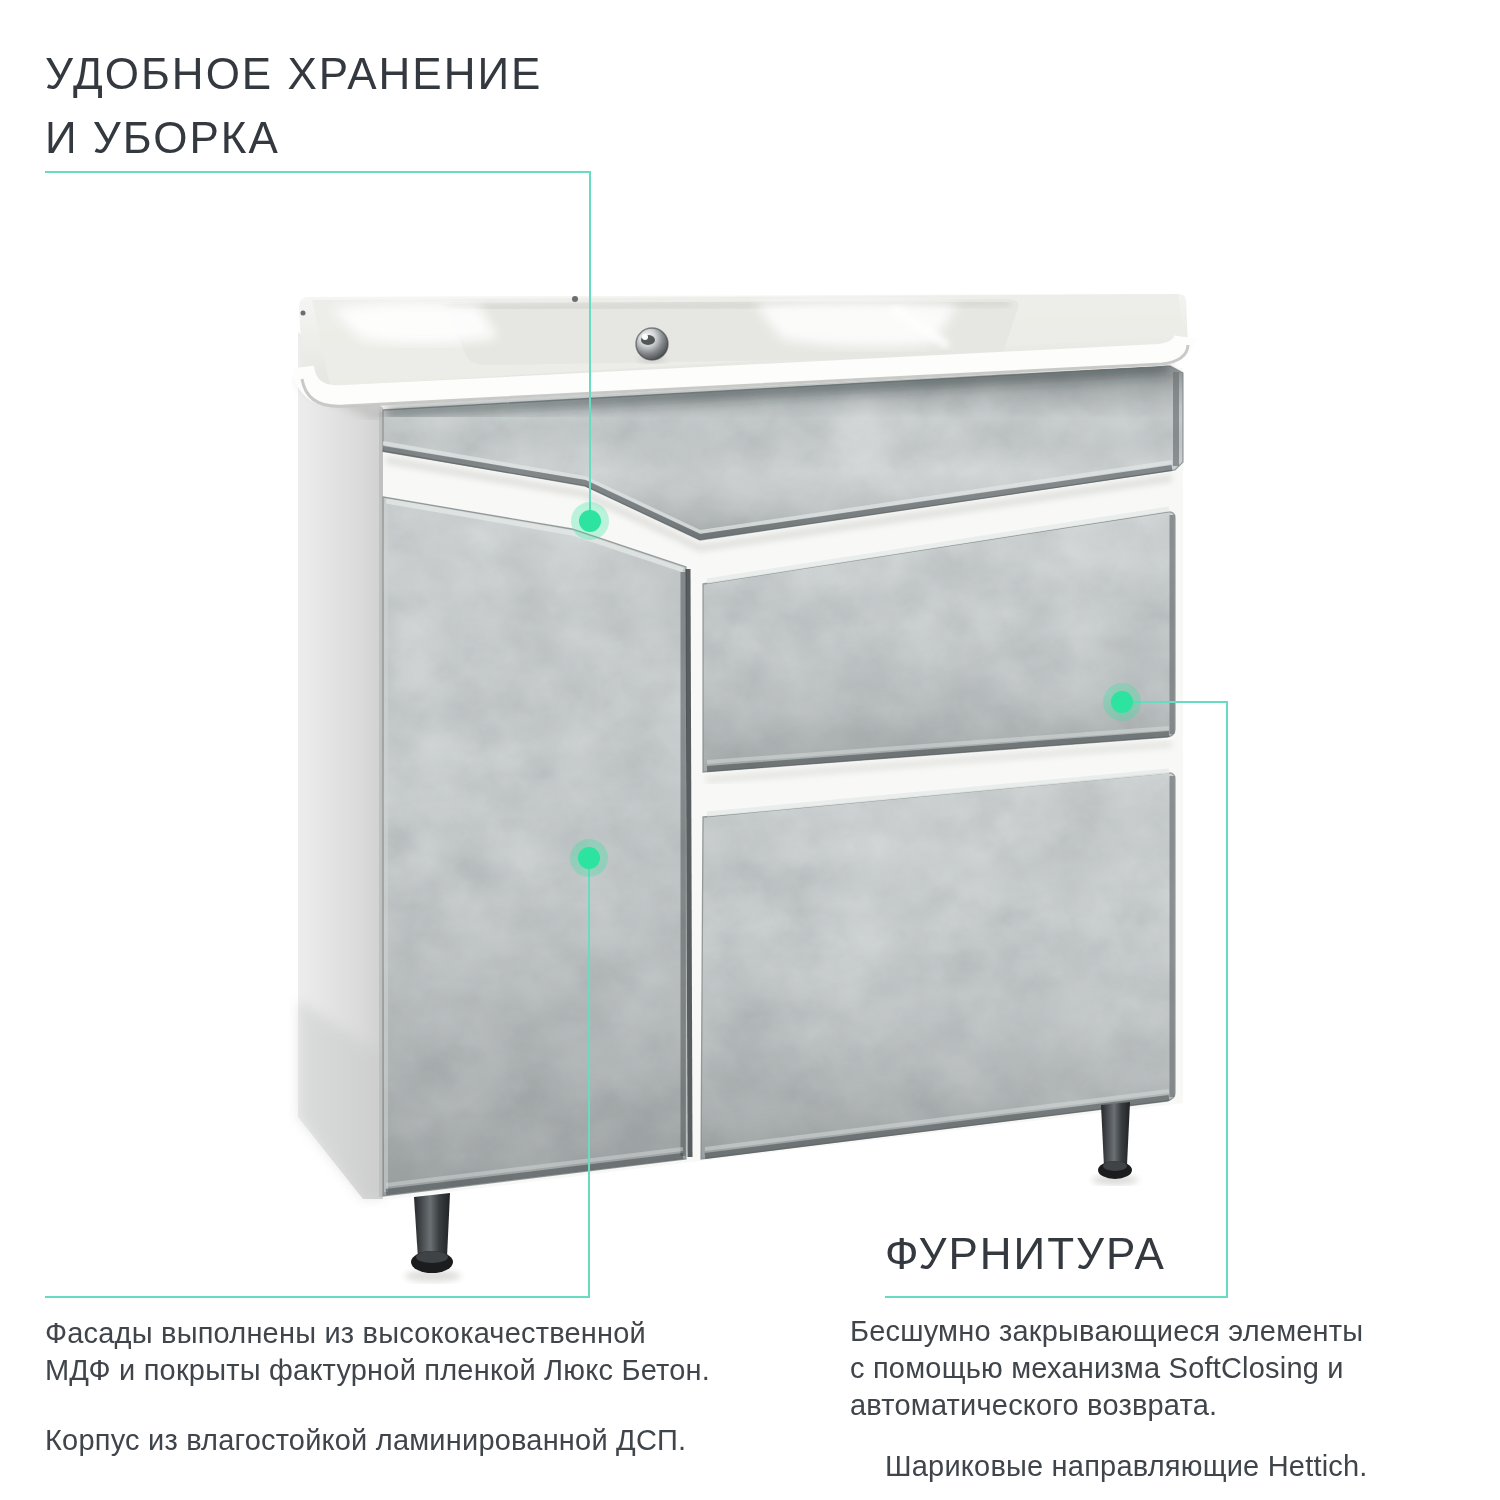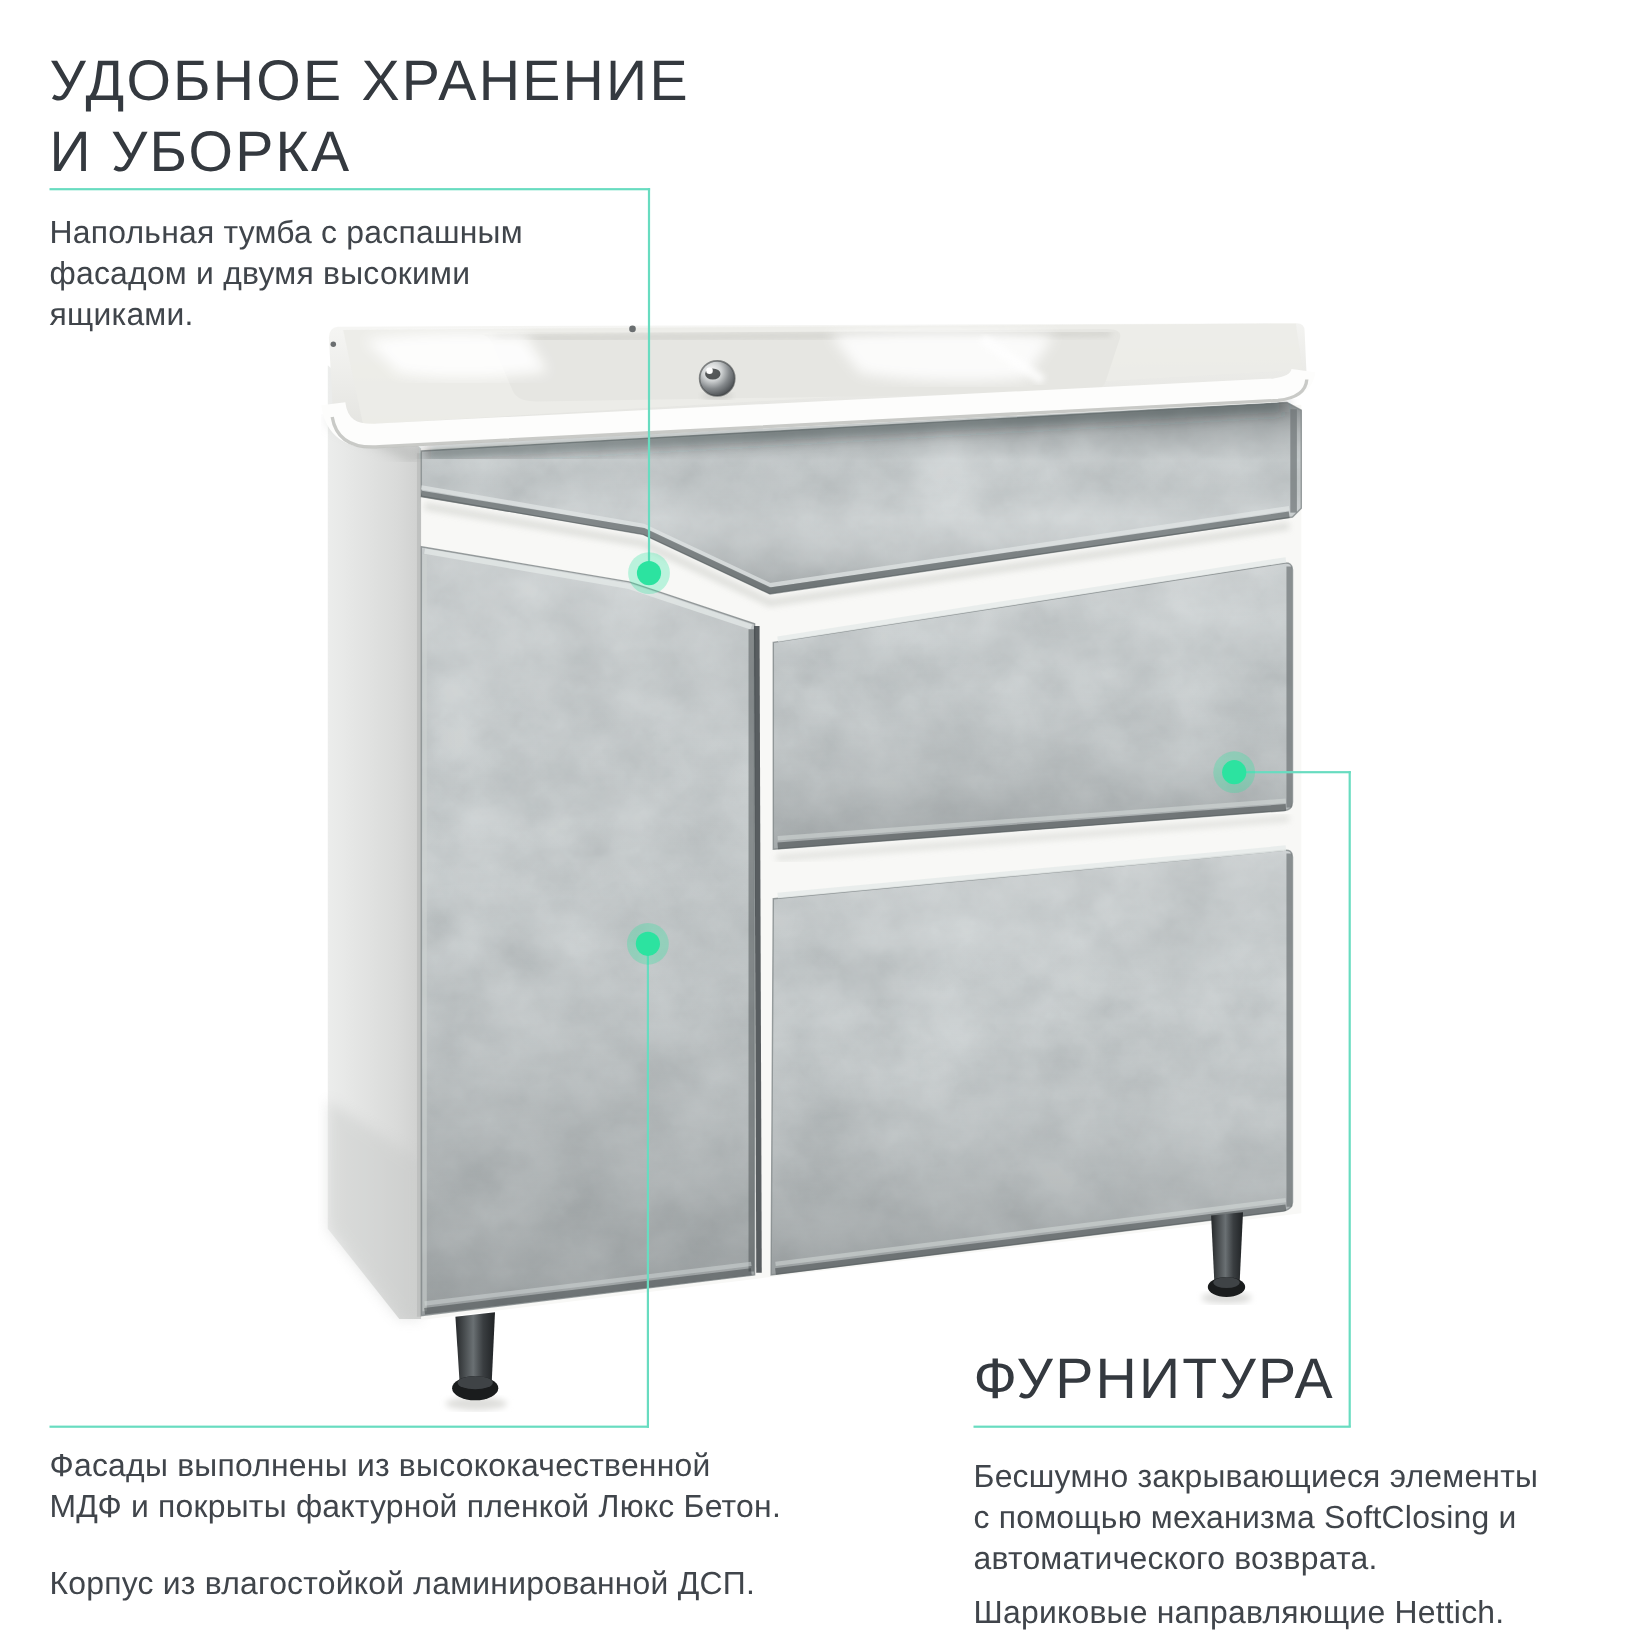--- a/index.html
+++ b/index.html
@@ -1,20 +1,20 @@
 <!DOCTYPE html>
 <html><head>
 <meta charset="utf-8">
 <style>
   html,body{margin:0;padding:0;background:#ffffff;}
   .canvas{position:relative;width:1500px;height:1500px;background:#ffffff;overflow:hidden;
           font-family:"Liberation Sans", sans-serif;}
   svg.photo{position:absolute;left:0;top:0;width:1500px;height:1500px;}
   .ann{position:absolute;z-index:5;}
-  .heading{font-size:52px;line-height:64px;font-weight:300;letter-spacing:2px;color:#34393f;
+  .heading{font-size:44px;line-height:64px;font-weight:300;letter-spacing:2px;color:#34393f;
            white-space:pre-line;}
   .body-text{font-size:29px;line-height:37px;font-weight:400;letter-spacing:0.2px;color:#40454b;
              white-space:pre-line;}
   .tline{position:absolute;background:#68dcc0;z-index:4;}
   .dot{position:absolute;width:38px;height:38px;border-radius:50%;
        background:rgba(44,227,160,0.30);z-index:6;}
   .dot::after{content:'';position:absolute;left:8px;top:8px;right:8px;bottom:8px;
        border-radius:50%;background:#2ce3a0;}
 </style>
 </head>
@@ -187,27 +187,24 @@
   <div class="tline" style="left:1122px;top:701px;  width:106px; height:2px;"></div>
   <div class="tline" style="left:1226px;top:701px;  width:2px;   height:596px;"></div>
   <div class="tline" style="left:885px; top:1296px; width:343px; height:2px;"></div>
 
   <div class="dot" style="left:571px;  top:502px;"></div>
   <div class="dot" style="left:570px;  top:839px;"></div>
   <div class="dot" style="left:1103px; top:683px;"></div>
 
   <div class="ann heading" style="left:45px; top:42px;">УДОБНОЕ ХРАНЕНИЕ
 И УБОРКА</div>
-  <div class="ann body-text" style="left:45px; top:194px;">Напольная тумба с распашным
-фасадом и двумя высокими
-ящиками.</div>
 
   <div class="ann body-text" style="left:45px; top:1315px;">Фасады выполнены из высококачественной
 МДФ и покрыты фактурной пленкой Люкс Бетон.</div>
   <div class="ann heading" style="left:885px; top:1222px;">ФУРНИТУРА</div>
 
   <div class="ann body-text" style="left:45px; top:1422px;">Корпус из влагостойкой ламинированной ДСП.</div>
-  <div class="ann body-text" style="left:885px; top:1313px;margin-top:12px;">Бесшумно закрывающиеся элементы
+  <div class="ann body-text" style="left:850px; top:1313px;">Бесшумно закрывающиеся элементы
 с помощью механизма SoftClosing и
 автоматического возврата.</div>
   <div class="ann body-text" style="left:885px; top:1448px;text-align:center;">Шариковые направляющие Hettich.</div>
 
 </div>
 
 </body></html>

